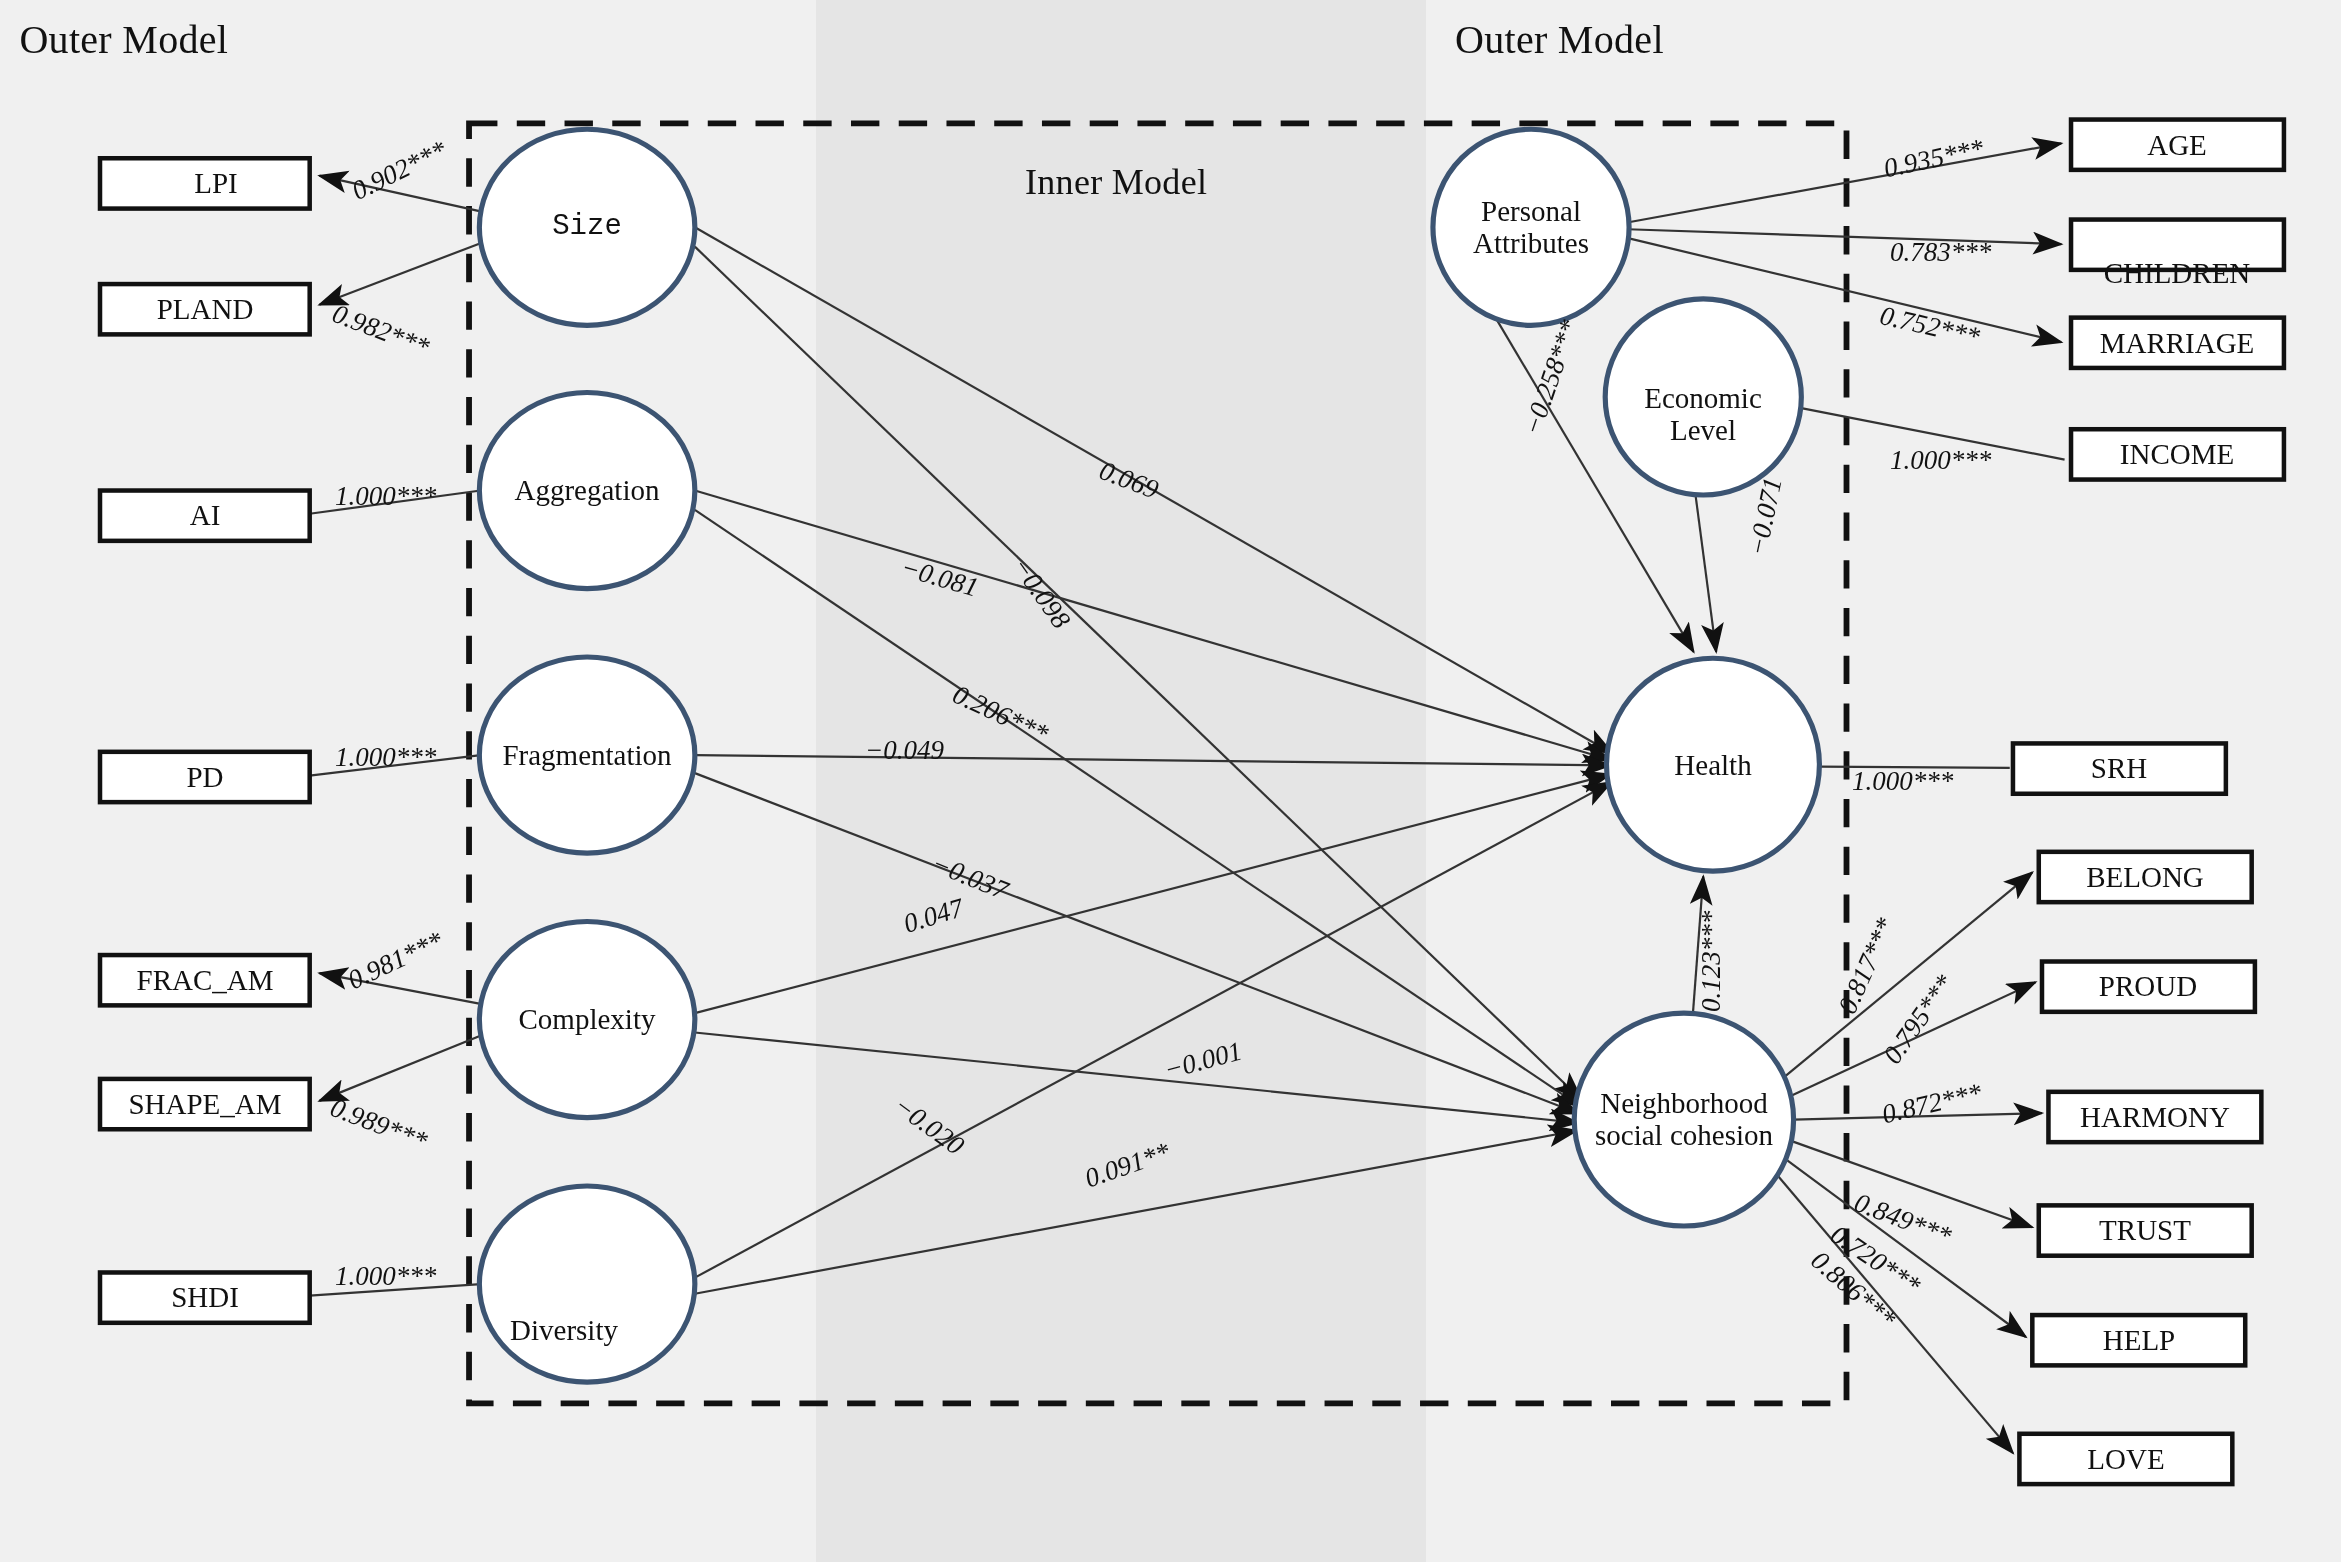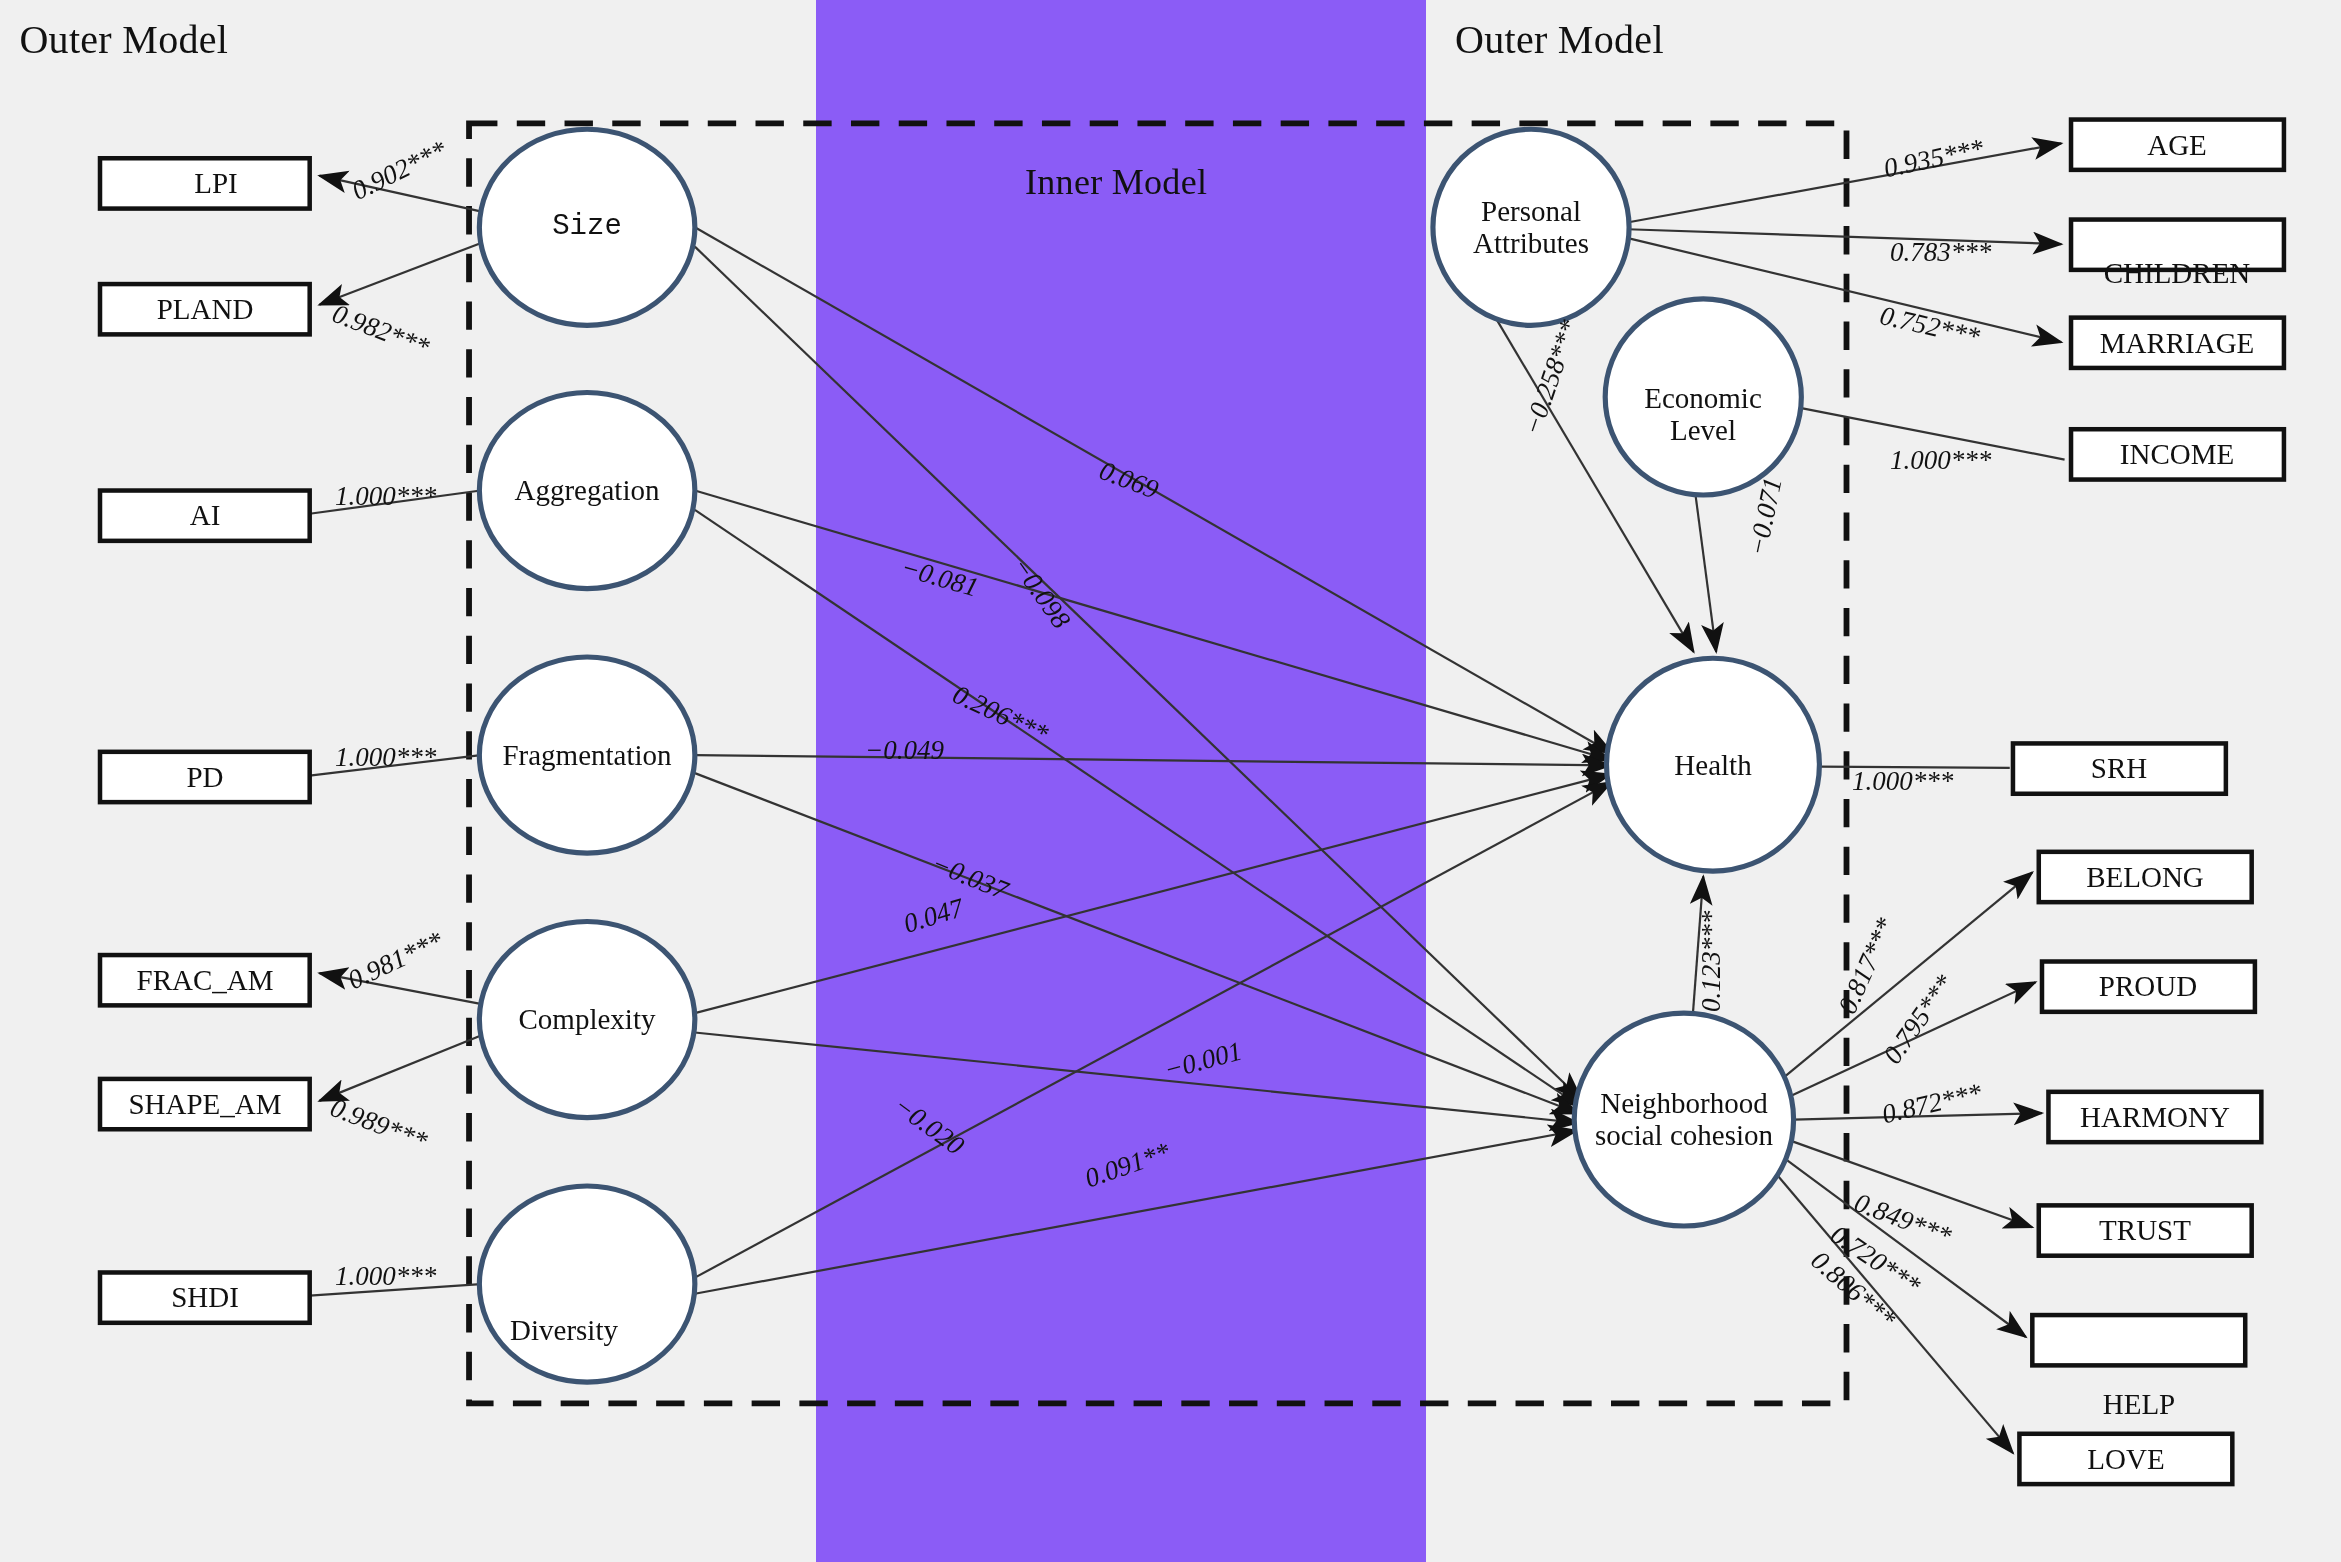--- a/index.html
+++ b/index.html
@@ -1,16 +1,16 @@
 <!DOCTYPE html>
 <html style="font-size:10.3px"><head>
 <meta charset="utf-8">
 <style>
   html,body{margin:0;padding:0;background:#ffffff;}
-  #stage{position:relative;width:2342px;height:1563px;background:#8b5cf6;
+  #stage{position:relative;width:2342px;height:1563px;background:#e5e5e5;
          font-family:"Liberation Serif","DejaVu Serif",serif;overflow:hidden;}
   .band{position:absolute;top:0;bottom:0;background:#f0f0f0;}
   #band-left{left:0;width:816px;}
   #band-right{left:1426px;right:0;}
   #svg-layer{position:absolute;left:0;top:0;width:2342px;height:1563px;}
   .sec-title{position:absolute;font-size:40px;color:#111;letter-spacing:0.3px;white-space:nowrap;}
   .node-label{position:absolute;transform:translate(-50%,-50%);text-align:center;
               font-size:29px;color:#111;line-height:1.12;white-space:pre-line;pointer-events:none;}
   .box-label{position:absolute;transform:translate(-50%,-50%);text-align:center;
              font-size:29px;color:#111;white-space:nowrap;pointer-events:none;}
@@ -135,21 +135,21 @@
       <div class="box-label" style="left: 205px; top: 1297px;">SHDI</div>
       <div class="box-label" style="left: 2177px; top: 145px;">AGE</div>
       <div class="box-label" style="left: 2177px; top: 245px; margin-top: 28px;">CHILDREN</div>
       <div class="box-label" style="left: 2177px; top: 343px;">MARRIAGE</div>
       <div class="box-label" style="left: 2177px; top: 454px;">INCOME</div>
       <div class="box-label" style="left: 2119px; top: 768px;">SRH</div>
       <div class="box-label" style="left: 2145px; top: 877px;">BELONG</div>
       <div class="box-label" style="left: 2148px; top: 986px;">PROUD</div>
       <div class="box-label" style="left: 2155px; top: 1117px;">HARMONY</div>
       <div class="box-label" style="left: 2145px; top: 1230px;">TRUST</div>
-      <div class="box-label" style="left: 2139px; top: 1404px;">HELP</div>
+      <div class="box-label" style="left: 2139px; top: 1340px;">HELP</div>
       <div class="box-label" style="left: 2126px; top: 1459px;">LOVE</div>
     </div>
   <div id="coef-labels">
       <div class="coef" style="left: 347px; top: 179px; transform: rotate(-26deg);">0.902***</div>
       <div class="coef" style="left: 339px; top: 298px; transform: rotate(21deg);">0.982***</div>
       <div class="coef" style="left: 335px; top: 481px; transform: rotate(0deg);">1.000***</div>
       <div class="coef" style="left: 335px; top: 742px; transform: rotate(0deg);">1.000***</div>
       <div class="coef" style="left: 343px; top: 968px; transform: rotate(-25deg);">0.981***</div>
       <div class="coef" style="left: 337px; top: 1092px; transform: rotate(21deg);">0.989***</div>
       <div class="coef" style="left: 335px; top: 1261px; transform: rotate(0deg);">1.000***</div>

